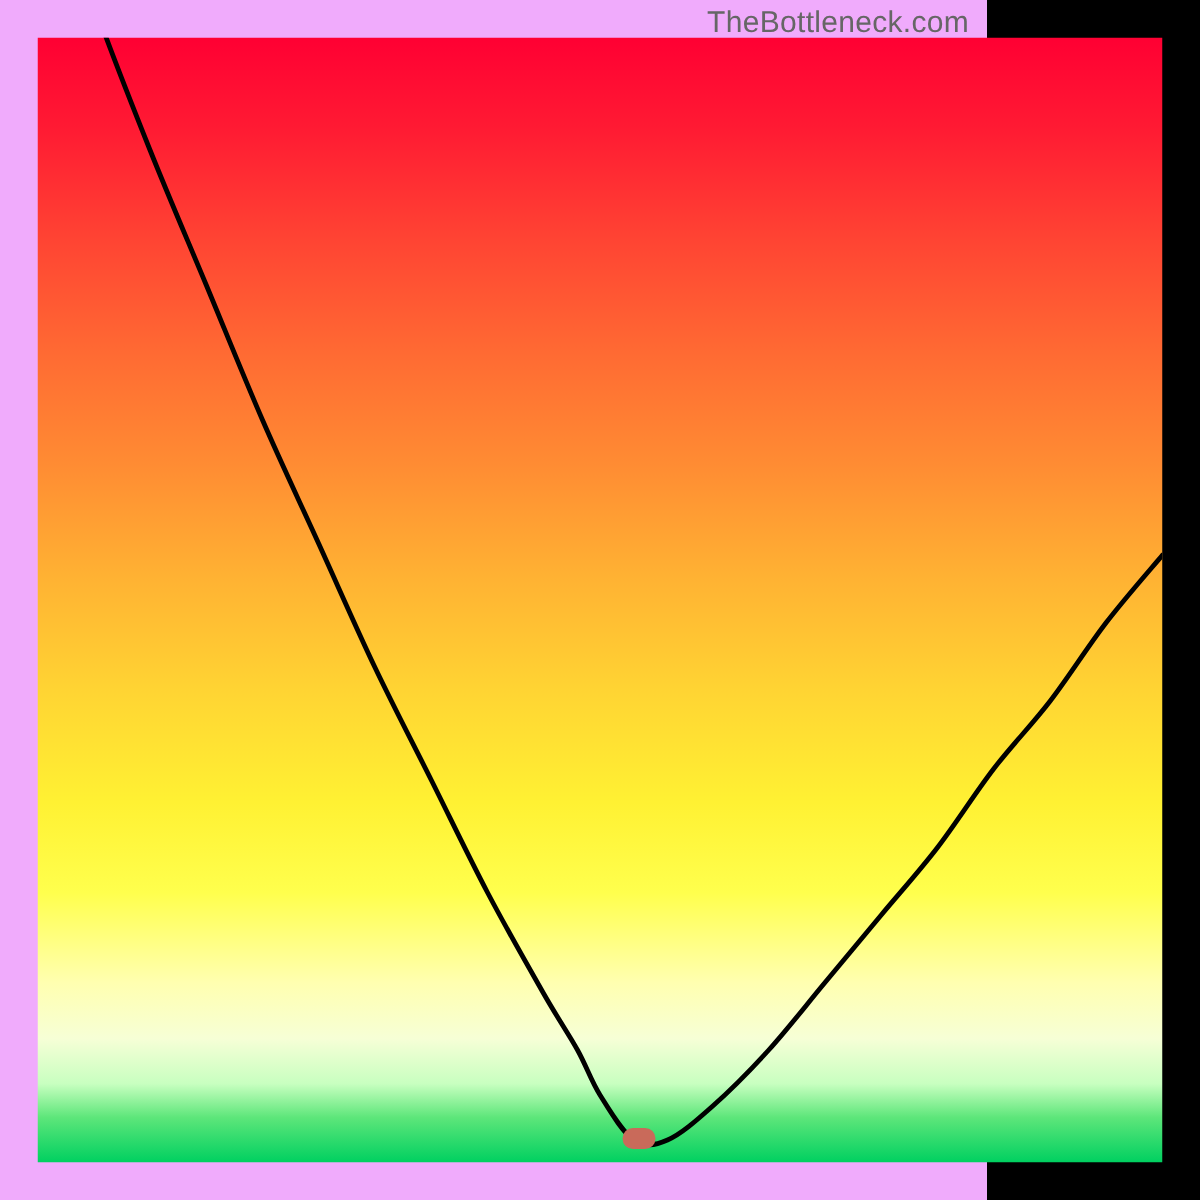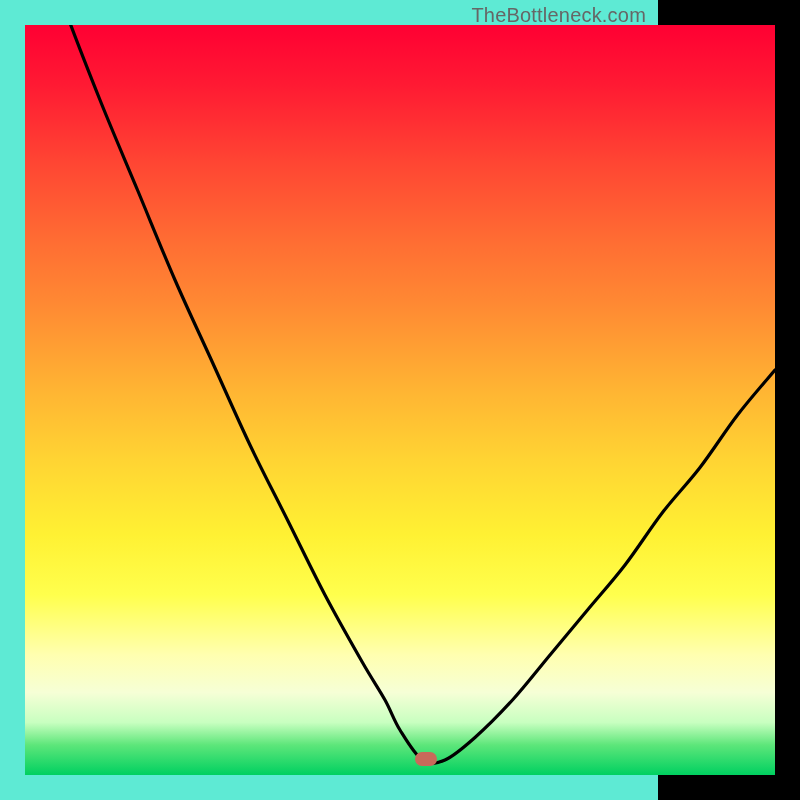--- a/index.html
+++ b/index.html
@@ -8,21 +8,21 @@
     width: 800px;
     height: 800px;
     background: #000;
     overflow: hidden;
     font-family: Arial, Helvetica, sans-serif;
   }
   .frame {
     position: relative;
     width: 658px;
     height: 800px;
-    background: #5eead4;
+    background: #f0abfc;
   }
   .watermark {
     position: absolute;
     top: 4px;
     right: 12px;
     color: #666;
     font-size: 20px;
     font-weight: 500;
     letter-spacing: 0.2px;
     z-index: 10;

